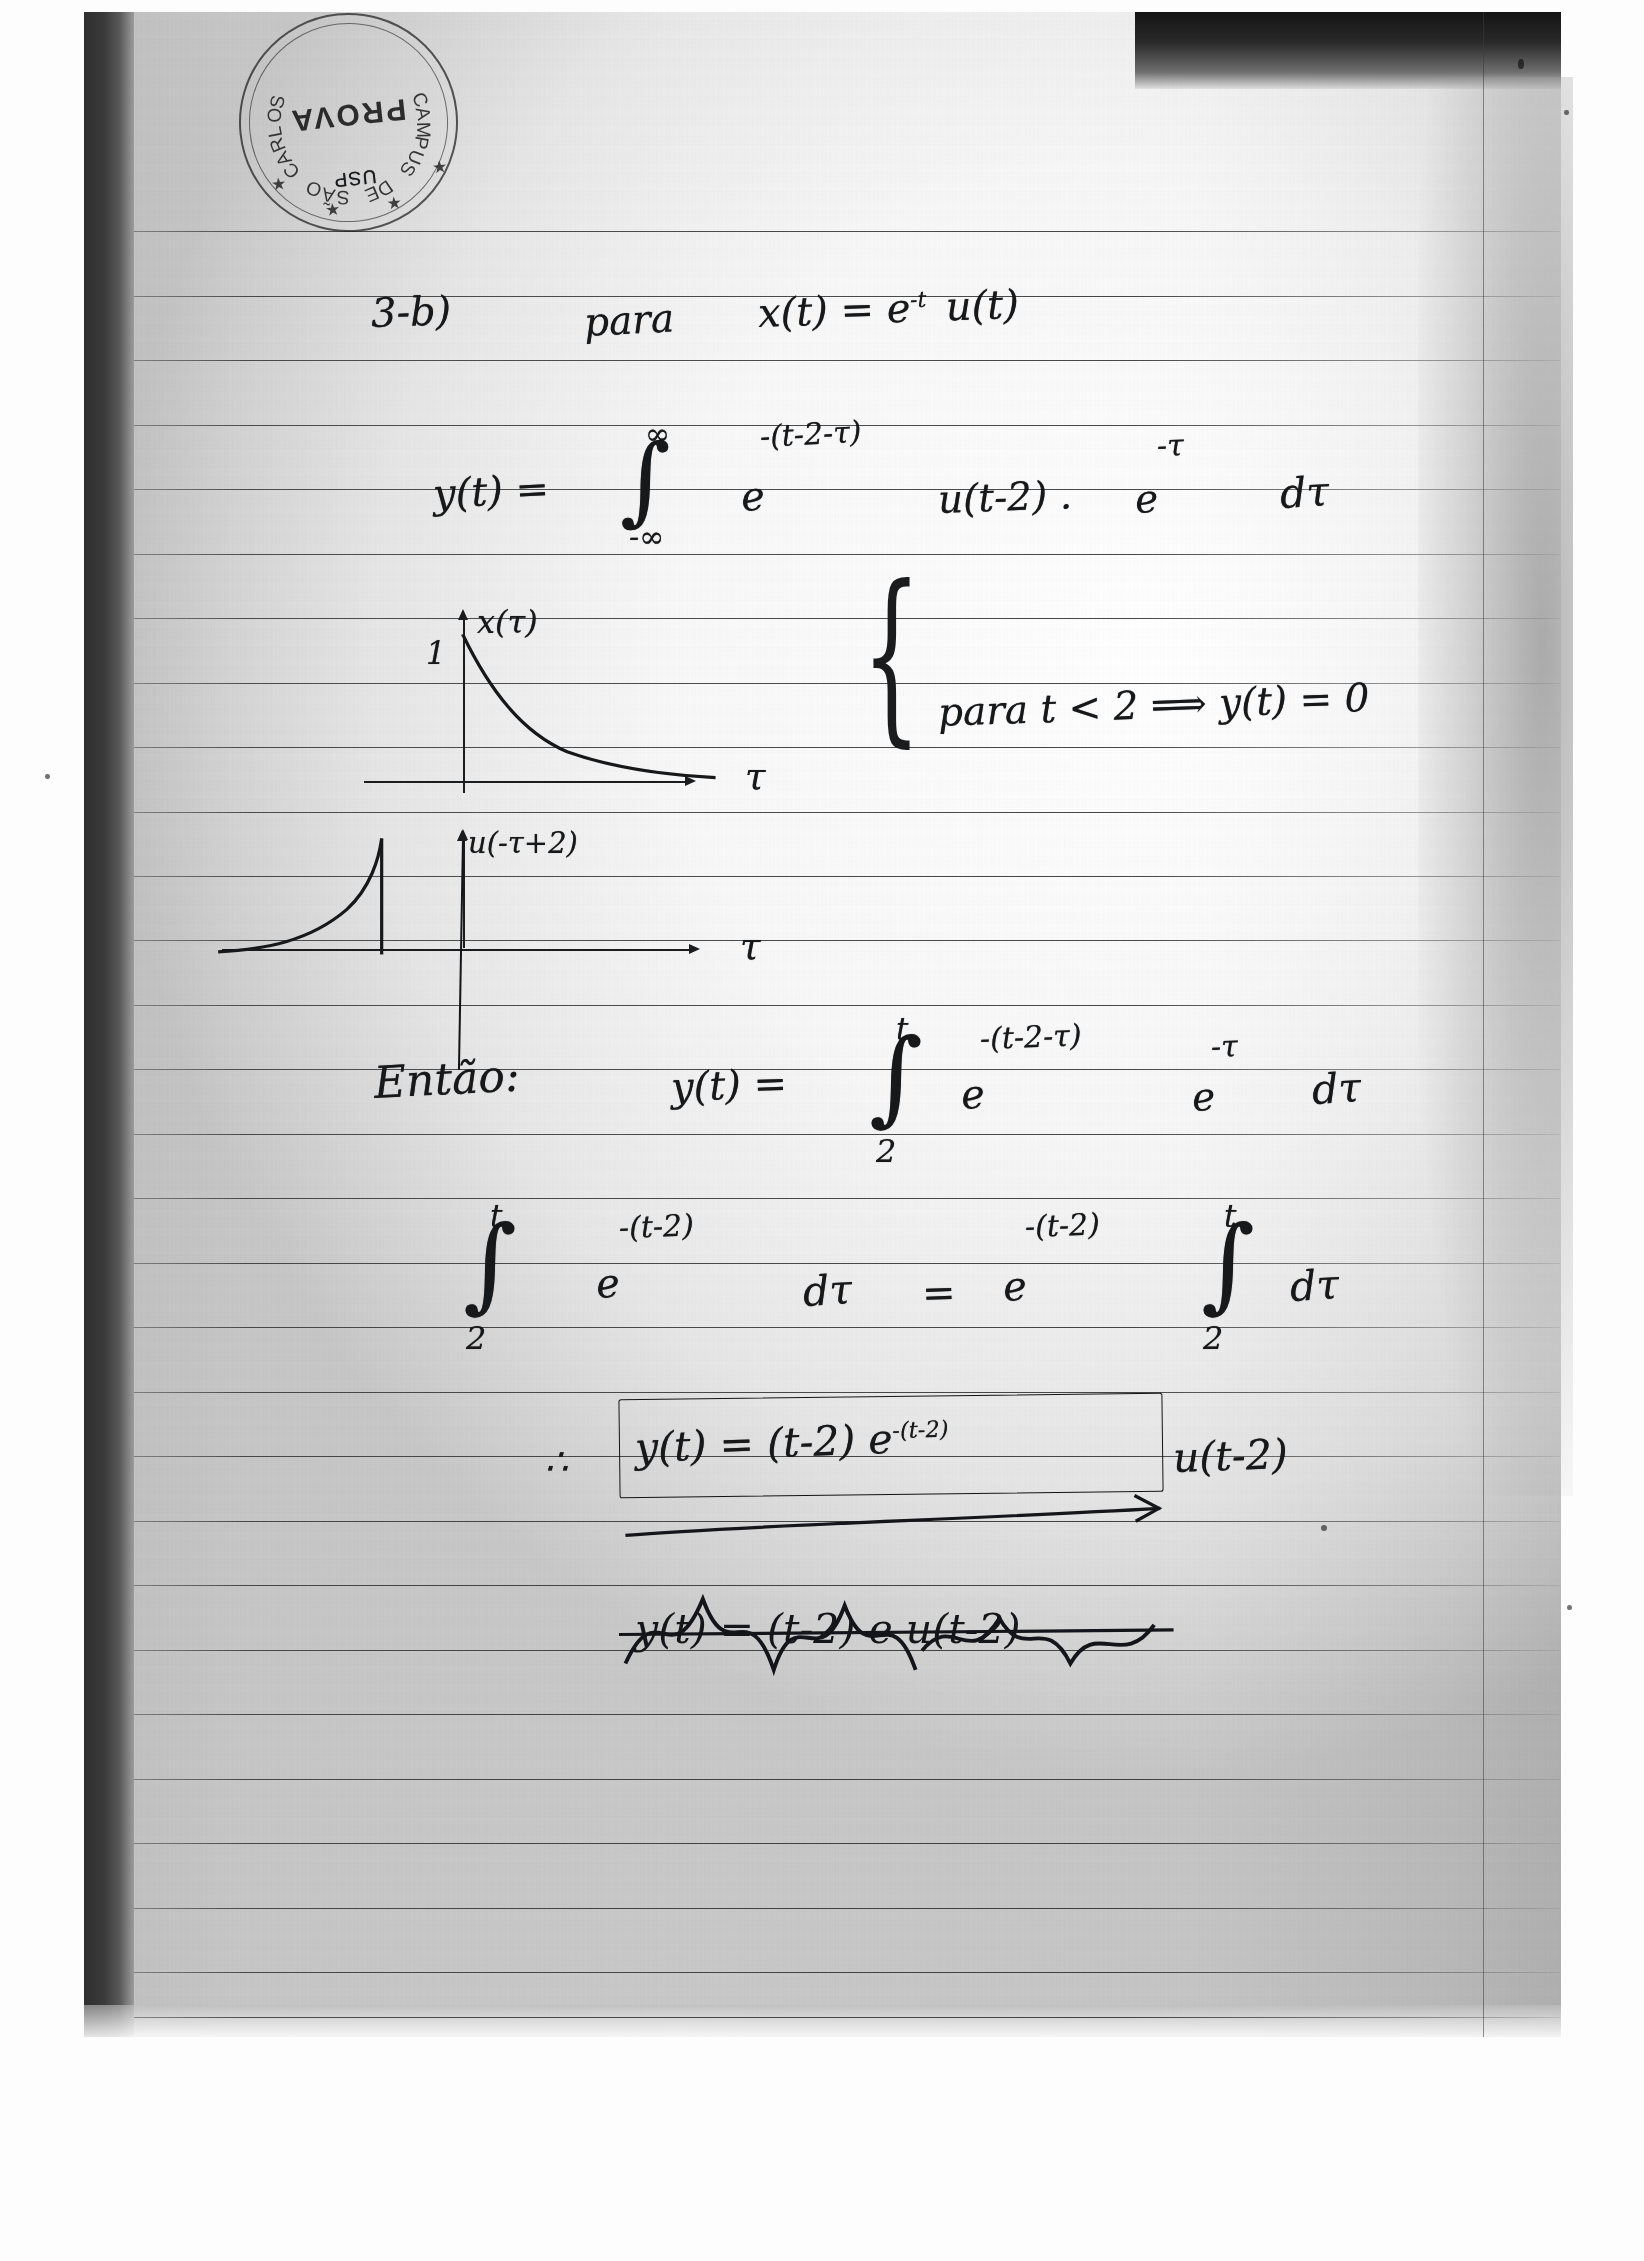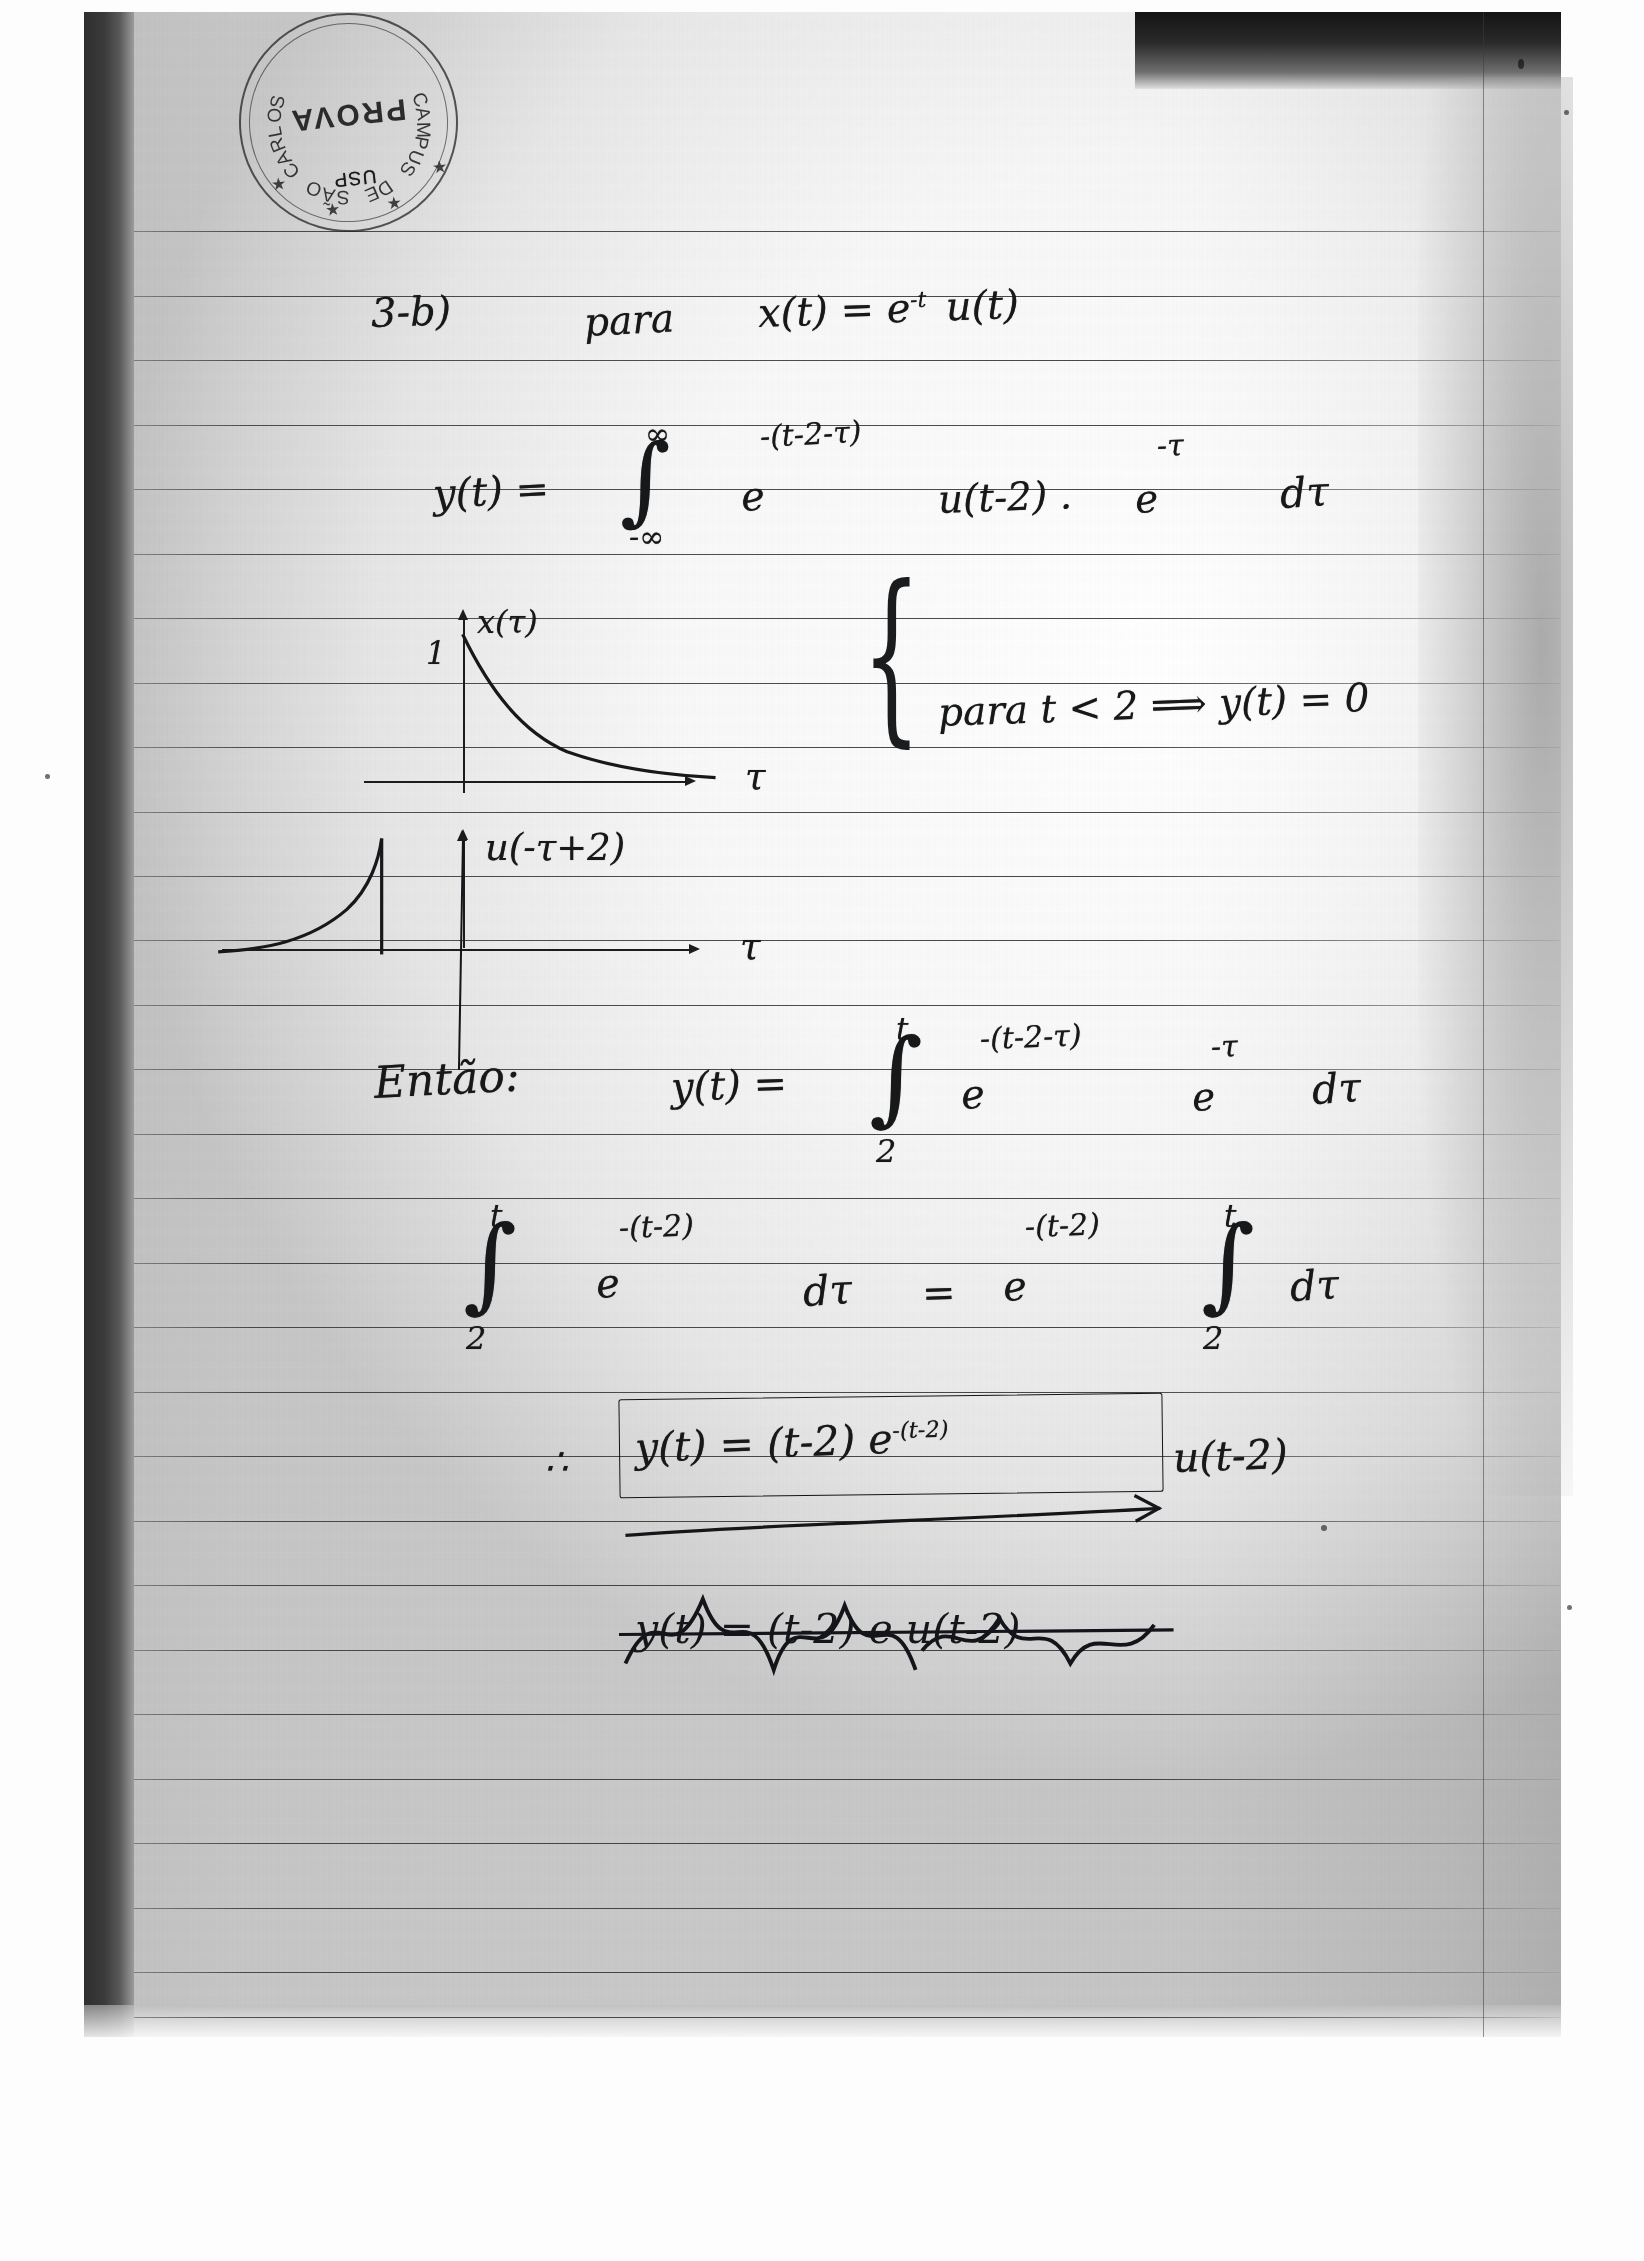--- a/index.html
+++ b/index.html
@@ -328,21 +328,21 @@
     <svg class="decay" style="left:451px; top:629px; width:271px; height:168px" viewBox="0 0 420 260">
       <path d="M18,8 C60,95 110,160 180,190 C250,215 330,226 410,230" fill="none" stroke="#17181a" stroke-width="5"></path>
     </svg>
   </div>
 
   <div>
     <div class="axis-v" style="left:463px; top:838px; height:110px"></div>
     <div class="arrow-u" style="left:458px; top:829px"></div>
     <div class="axis-h" style="left:222px; top:949px; width:467px"></div>
     <div class="arrow-r" style="left:689px; top:944px"></div>
-    <div class="hw i" style="left:485px; top:829px; font-size:37px">u(-τ+2)</div>
+    <div class="hw i" style="left:468px; top:829px; font-size:29px">u(-τ+2)</div>
     <div class="hw i" style="left:740px; top:928px; font-size:37px">τ</div>
     <svg class="decay" style="left:213px; top:832px; width:206px; height:129px" viewBox="0 0 320 200">
       <path d="M8,186 C80,182 150,170 208,120 C245,86 258,40 262,10" fill="none" stroke="#17181a" stroke-width="5"></path>
       <path d="M262,10 L262,190" fill="none" stroke="#17181a" stroke-width="5"></path>
     </svg>
   </div>
 
   <div class="brace" style="left:832px; top:580px;">{</div>
 
   <div class="hw i sk" style="left:938px; top:693px; font-size:39px; transform:rotate(-2deg)">para t &lt; 2 ⟹ y(t) = 0</div>

